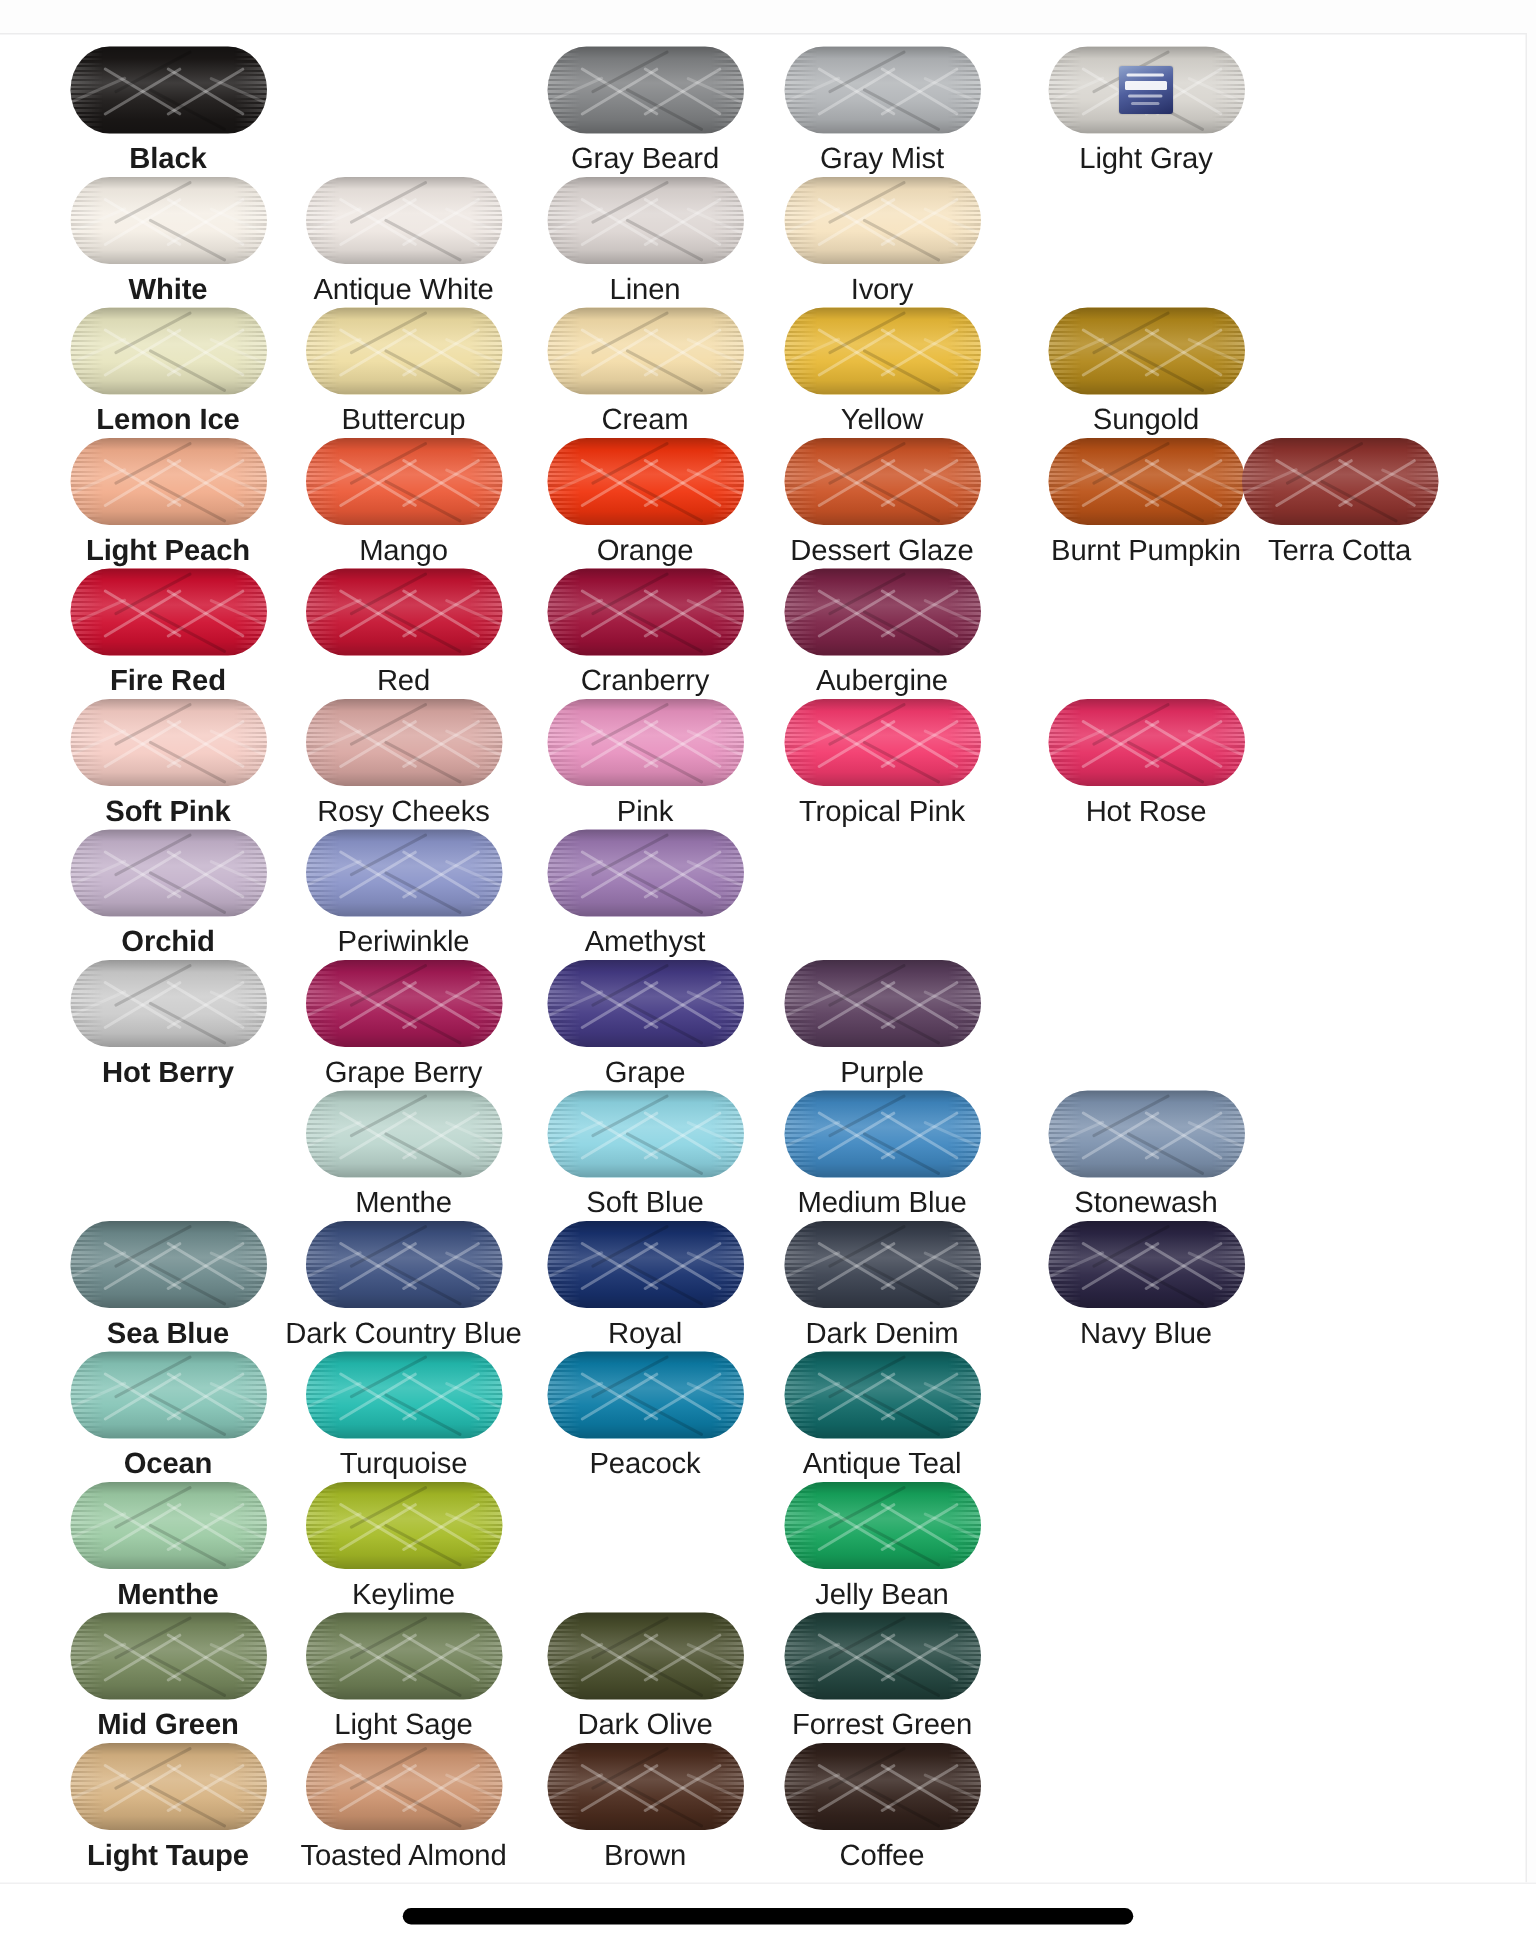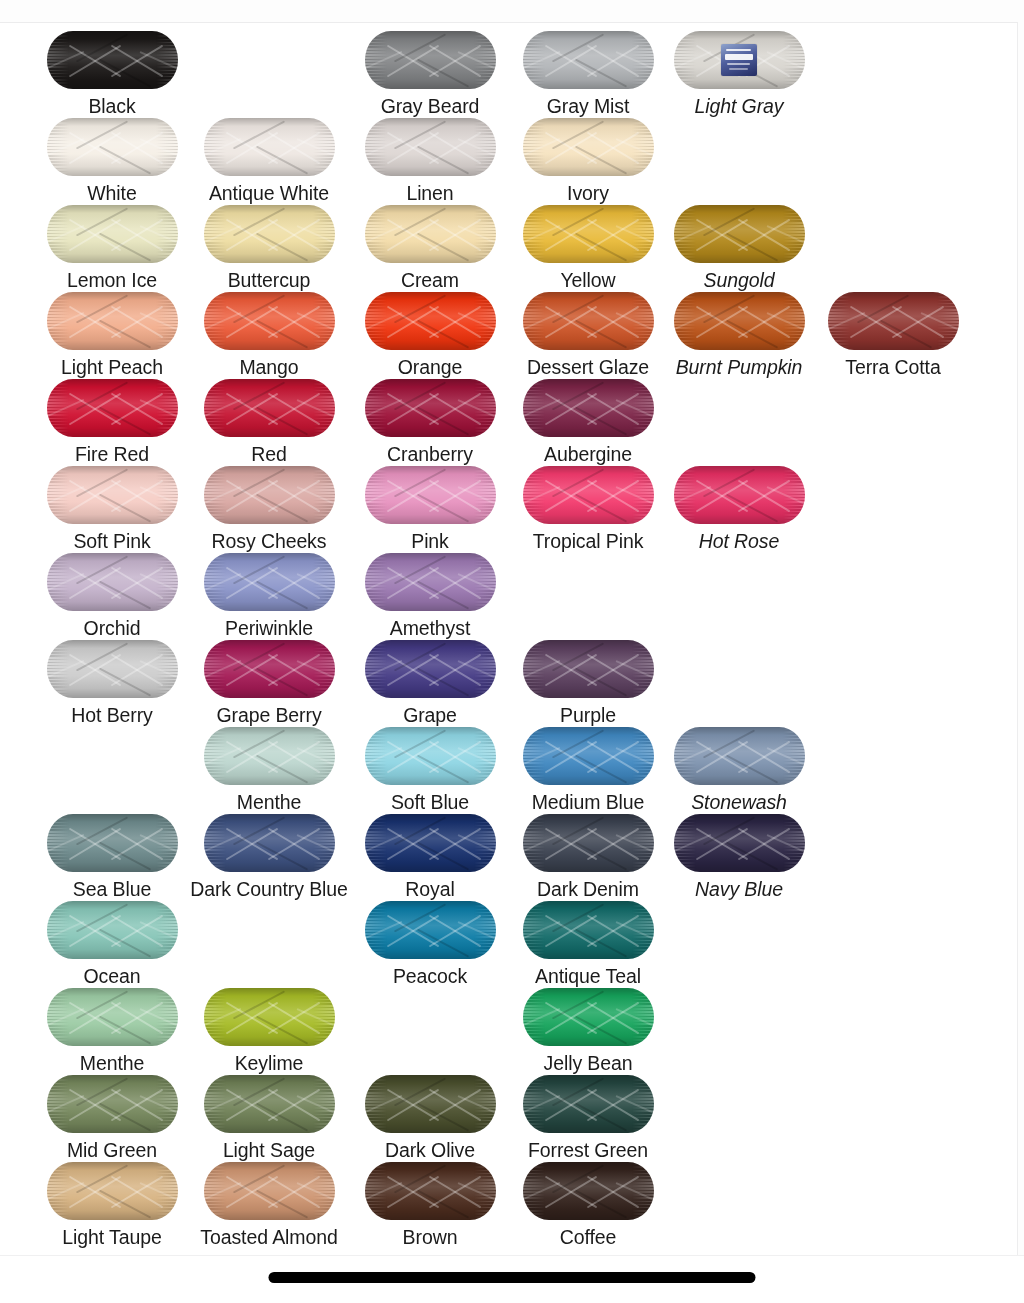--- a/index.html
+++ b/index.html
@@ -37,25 +37,25 @@
     height:87px;
   }
 
   .cell {
     position:absolute;
     top:0;
     width:180px;
     height:87px;
   }
   
-  .c1 { left:22px; }
+  .c1 { left:22px;font-weight:bold; }
   .c2 { left:179px; }
   .c3 { left:340px; }
   .c4 { left:498px; }
-  .c5 { left:649px;font-style:italic; }
+  .c5 { left:674px; }
   .c6 { left:803px; }
 
   
   .skein {
     position:relative;
     width:131px;
     height:58px;
     margin:0 auto;
     border-radius:26px / 29px;
     overflow:hidden;
@@ -897,20 +897,36 @@
               <div class="strand s4"></div>
               <div class="strand s5"></div>
               <div class="strand s6"></div>
               <div class="strand dark d1"></div>
               <div class="strand dark d2"></div>
               <div class="endL"></div>
               <div class="endR"></div>
             </div>
             <div class="label">Ocean</div>
           </div>
+          <div class="cell c2">
+            <div class="skein" style="background: rgb(35, 188, 176);">
+              <div class="body"></div>
+              <div class="strand s1"></div>
+              <div class="strand s2"></div>
+              <div class="strand s3"></div>
+              <div class="strand s4"></div>
+              <div class="strand s5"></div>
+              <div class="strand s6"></div>
+              <div class="strand dark d1"></div>
+              <div class="strand dark d2"></div>
+              <div class="endL"></div>
+              <div class="endR"></div>
+            </div>
+            <div class="label">Turquoise</div>
+          </div>
           <div class="cell c3">
             <div class="skein" style="background: rgb(12, 124, 166);">
               <div class="body"></div>
               <div class="strand s1"></div>
               <div class="strand s2"></div>
               <div class="strand s3"></div>
               <div class="strand s4"></div>
               <div class="strand s5"></div>
               <div class="strand s6"></div>
               <div class="strand dark d1"></div>

